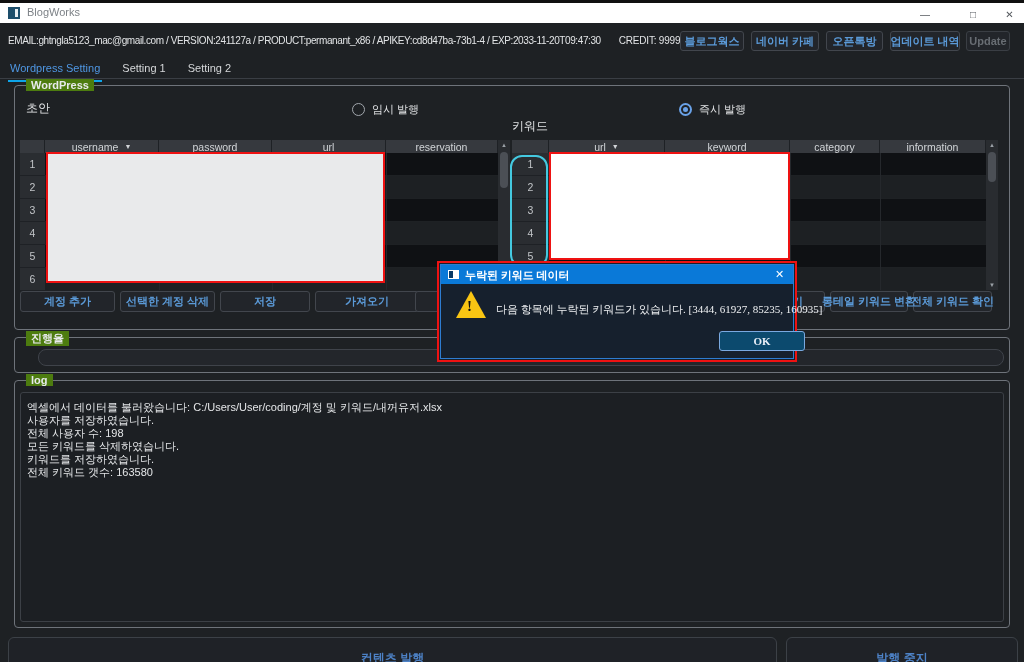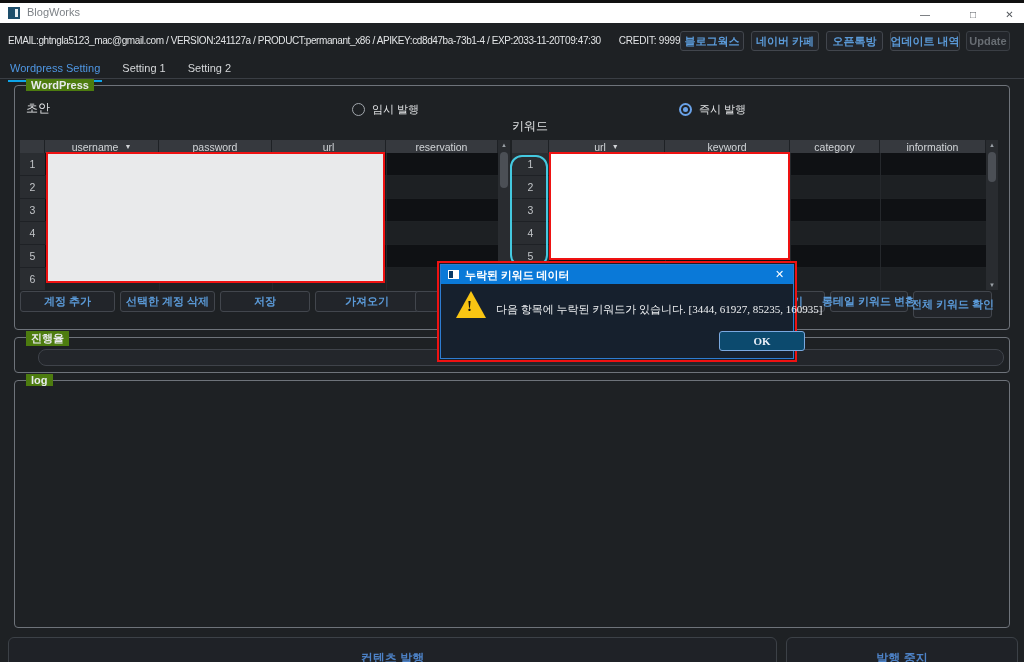--- a/index.html
+++ b/index.html
@@ -170,28 +170,36 @@
 
   <div class="abs" style="left:510px;top:155px;width:38px;height:112px;border:2px solid #44c9e0;border-radius:12px;"></div>
 
   <div class="abs btn" style="left:20px;top:291px;width:95px;height:21px;">계정 추가</div>
   <div class="abs btn" style="left:120px;top:291px;width:95px;height:21px;">선택한 계정 삭제</div>
   <div class="abs btn" style="left:220px;top:291px;width:90px;height:21px;">저장</div>
   <div class="abs btn" style="left:315px;top:291px;width:104px;height:21px;">가져오기</div>
   <div class="abs btn" style="left:415px;top:291px;width:95px;height:21px;"></div>
   <div class="abs btn" style="left:737px;top:291px;width:88px;height:21px;">내보내기</div>
   <div class="abs btn" style="left:830px;top:291px;width:78px;height:21px;">롱테일 키워드 변환</div>
-  <div class="abs btn" style="left:913px;top:291px;width:79px;height:27px;">전체 키워드 확인</div>
+  <div class="abs btn" style="left:913px;top:291px;width:79px;height:21px;">전체 키워드 확인</div>
 
   <div class="abs groupbox" style="left:14px;top:337px;width:996px;height:36px;"></div>
   <div class="abs glabel" style="left:26px;top:331px;">진행율</div>
   <div class="abs" style="left:38px;top:349px;width:966px;height:17px;background:#23262b;border:1px solid #3f434a;border-radius:8px;"></div>
 
   <div class="abs groupbox" style="left:14px;top:380px;width:996px;height:248px;"></div>
   <div class="abs glabel" style="left:26px;top:374px;">log</div>
+  <div class="abs" style="left:20px;top:392px;width:984px;height:230px;background:#1c1f23;border:1px solid #3c4046;border-radius:3px;padding:8px 6px;">
+    <div class="logline">엑셀에서 데이터를 불러왔습니다: C:/Users/User/coding/계정 및 키워드/내꺼유저.xlsx</div>
+    <div class="logline">사용자를 저장하였습니다.</div>
+    <div class="logline">전체 사용자 수: 198</div>
+    <div class="logline">모든 키워드를 삭제하였습니다.</div>
+    <div class="logline">키워드를 저장하였습니다.</div>
+    <div class="logline">전체 키워드 갯수: 163580</div>
+  </div>
 
   <div class="abs bigbtn" style="left:8px;top:637px;width:769px;height:40px;">컨텐츠 발행</div>
   <div class="abs bigbtn" style="left:786px;top:637px;width:232px;height:40px;">발행 중지</div>
 
   <div class="abs annot-red" style="left:437px;top:261px;width:360px;height:101px;background:#16202d;">
     <div class="abs" style="left:1px;top:1px;width:354px;height:95px;border:1px solid #2e7cd0;">
 
       <div class="abs" style="left:0;top:0;width:352px;height:19px;background:#0a79d8;">
         <div class="abs" style="left:7px;top:5px;width:11px;height:9px;background:#ffffff;">
           <div class="abs" style="left:1px;top:1px;width:4px;height:7px;background:#083a66;"></div>

